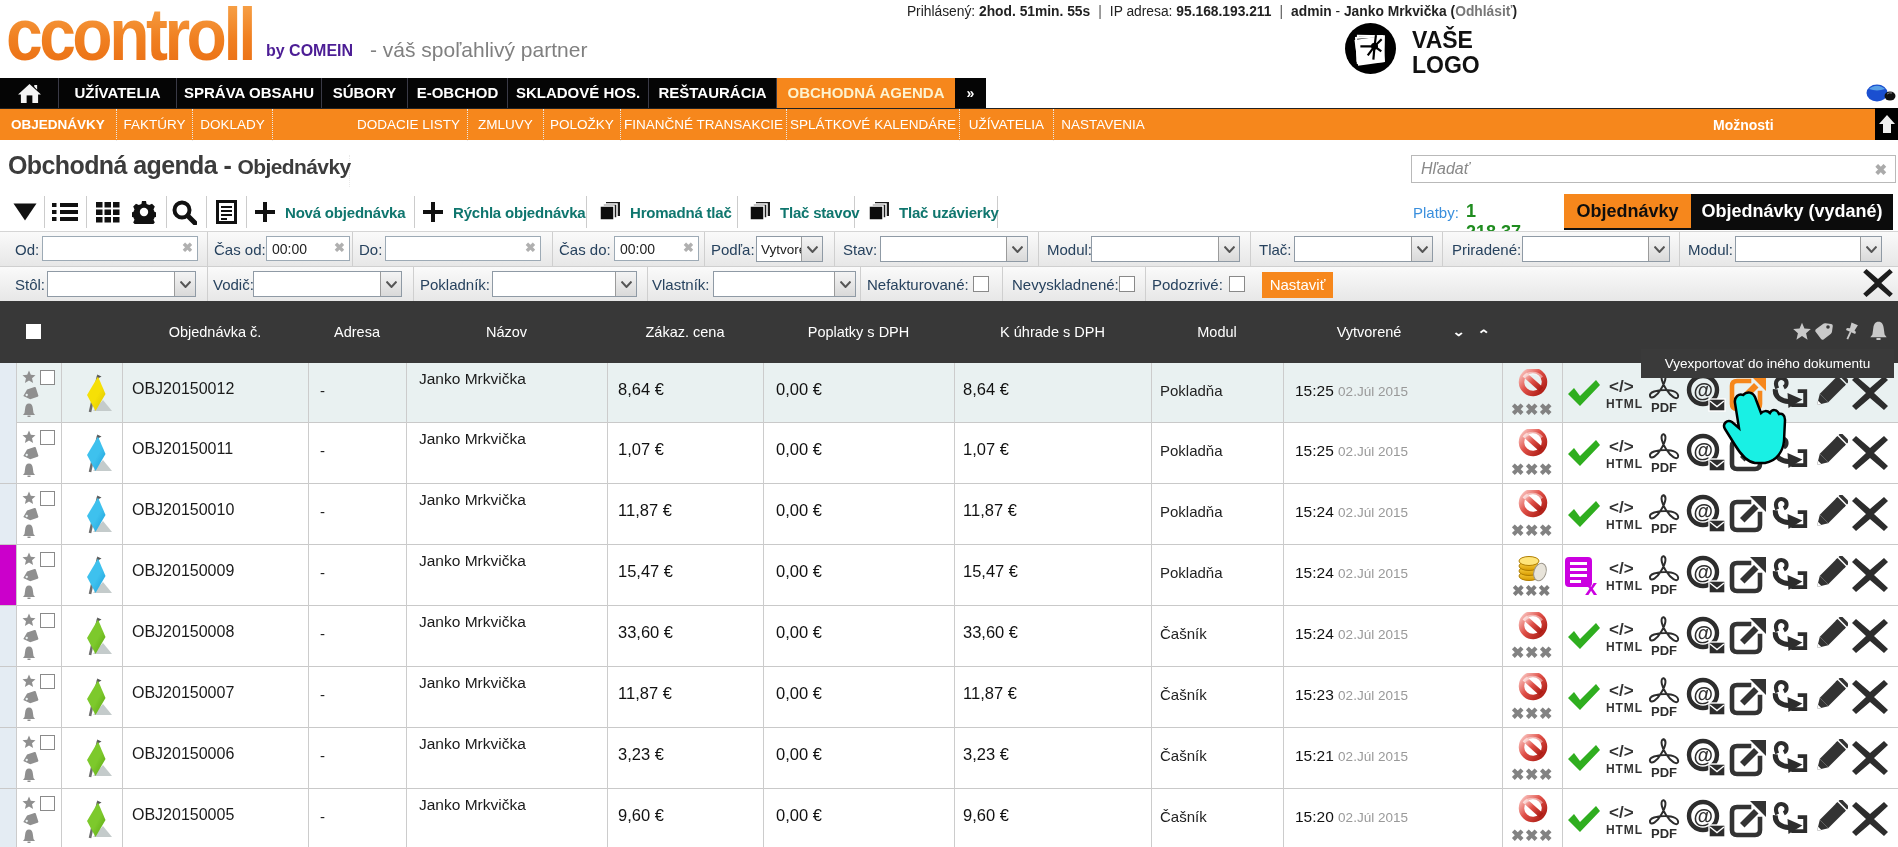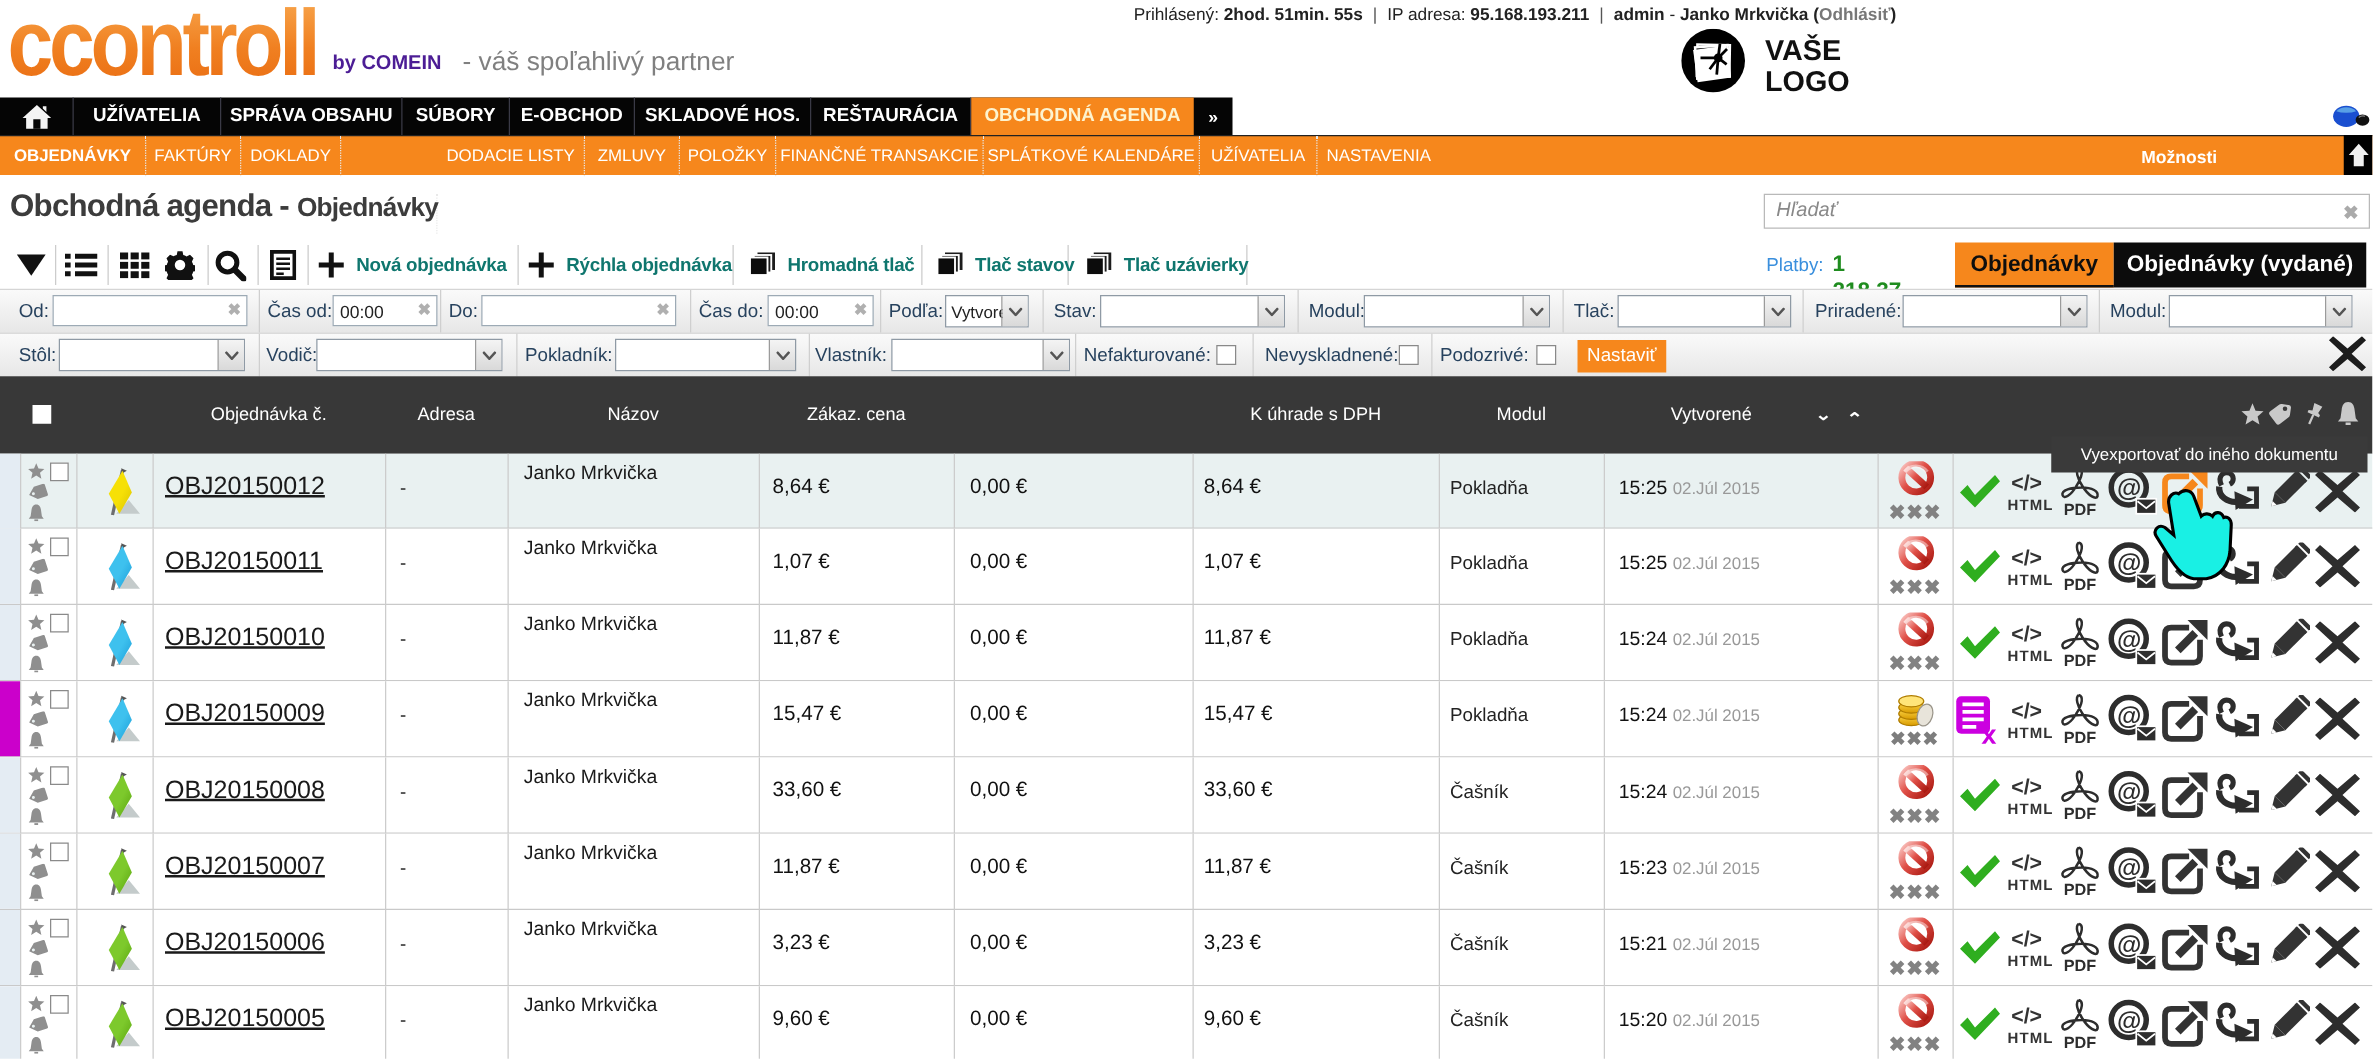--- a/index.html
+++ b/index.html
@@ -84,21 +84,21 @@
 #thead { position:absolute; left:0; top:301px; width:1898px; height:62px; background:#383838; color:#fff; }
 #thead .h { position:absolute; top:0; height:62px; line-height:62px; font-size:14.5px; text-align:center; }
 #thead #hcb { position:absolute; left:26px; top:23px; width:15px; height:15px; background:#fff; }
 #rows { position:absolute; left:0; top:363px; width:1898px; height:484px; }
 .row { position:absolute; left:0; width:1898px; height:61px; border-bottom:1px solid #c9c9c9; background:#fff; }
 .row.hl { background:#e9f1f1; }
 .cdiv { position:absolute; top:0; width:1px; height:61px; background:#ccc; }
 .strip { position:absolute; left:0; top:0; width:16px; height:60px; background:#e4ecf3; }
 .strip.mag { background:#cb00cb; }
 .cb { position:absolute; width:15px; height:15px; background:#fff; border:1px solid #8a8a8a; }
-.ordno { position:absolute; left:132px; top:0; height:60px; line-height:52px; font-size:20px; color:#1a1a1a;text-decoration:underline; }
+.ordno { position:absolute; left:132px; top:0; height:60px; line-height:52px; font-size:16px; color:#1a1a1a; }
 .dash { position:absolute; left:320px; top:0; height:60px; line-height:56px; font-size:15px; color:#222; }
 .name { position:absolute; left:419px; top:7px; font-size:15.5px; color:#1a1a1a; }
 .pr { position:absolute; top:0; height:60px; line-height:53px; font-size:16.5px; color:#111; }
 .mod { position:absolute; left:1160px; top:0; height:60px; line-height:56px; font-size:15px; color:#222; }
 .time { position:absolute; left:1295px; top:0; height:60px; line-height:56px; font-size:15.5px; color:#111; }
 .time .dt { font-size:13.5px; color:#999; }
 .noicon { position:absolute; left:1502px; top:0; width:60px; height:60px; }
 .acticons { position:absolute; left:1562px; top:0; width:336px; height:60px; display:flex; }
 .ai { width:41px; height:60px; display:flex; align-items:center; justify-content:center; }
 
@@ -410,20 +410,21 @@
           <path d="M4 0 L18 12 L32 0 L36 4 L22 17 L36 30 L32 34 L18 22 L4 34 L0 30 L14 17 L0 4 Z" fill="#1d1d1d"></path>
         </svg></div>
     </div>
 
 <div id="thead">
   <div id="hcb"></div>
   <div class="h" style="left:122px;width:186px;">Objednávka č.</div>
   <div class="h" style="left:308px;width:98px;">Adresa</div>
   <div class="h" style="left:406px;width:201px;">Názov</div>
   <div class="h" style="left:607px;width:156px;">Zákaz. cena</div>
+  <div class="h" style="left:763px;width:191px;">Poplatky s DPH</div>
   <div class="h" style="left:954px;width:197px;">K úhrade s DPH</div>
   <div class="h" style="left:1151px;width:132px;">Modul</div>
   <div class="h" style="left:1283px;width:172px;">Vytvorené</div>
 <div class="abs" style="left:1452px;top:21px;color:#fff;font-size:16px;font-weight:bold;transform:scaleY(0.8);">⌄</div>
       <div class="abs" style="left:1477px;top:24px;color:#fff;font-size:16px;font-weight:bold;transform:scaleY(0.8);">⌃</div>
       <div class="abs" style="left:1792px;top:21px;"><svg width="20" height="19" viewBox="0 0 14 14">
           <path d="M7 0.5 L8.8 4.8 L13.5 5.2 L10 8.2 L11.1 13 L7 10.4 L2.9 13 L4 8.2 L0.5 5.2 L5.2 4.8 Z" fill="#c9c9c9"></path>
         </svg></div>
       <div class="abs" style="left:1814px;top:22px;"><svg width="19" height="17" viewBox="0 0 19 17">
           <path d="M2 7 L8 1 Q9 0 10.5 0 L16 0 Q18 0 18 2 L18 7.5 Q18 9 17 10 L11 16 Q9.5 17.5 8 16 L2 10 Q0.5 8.5 2 7 Z" fill="#c9c9c9" transform="rotate(8 9 8)"></path>

